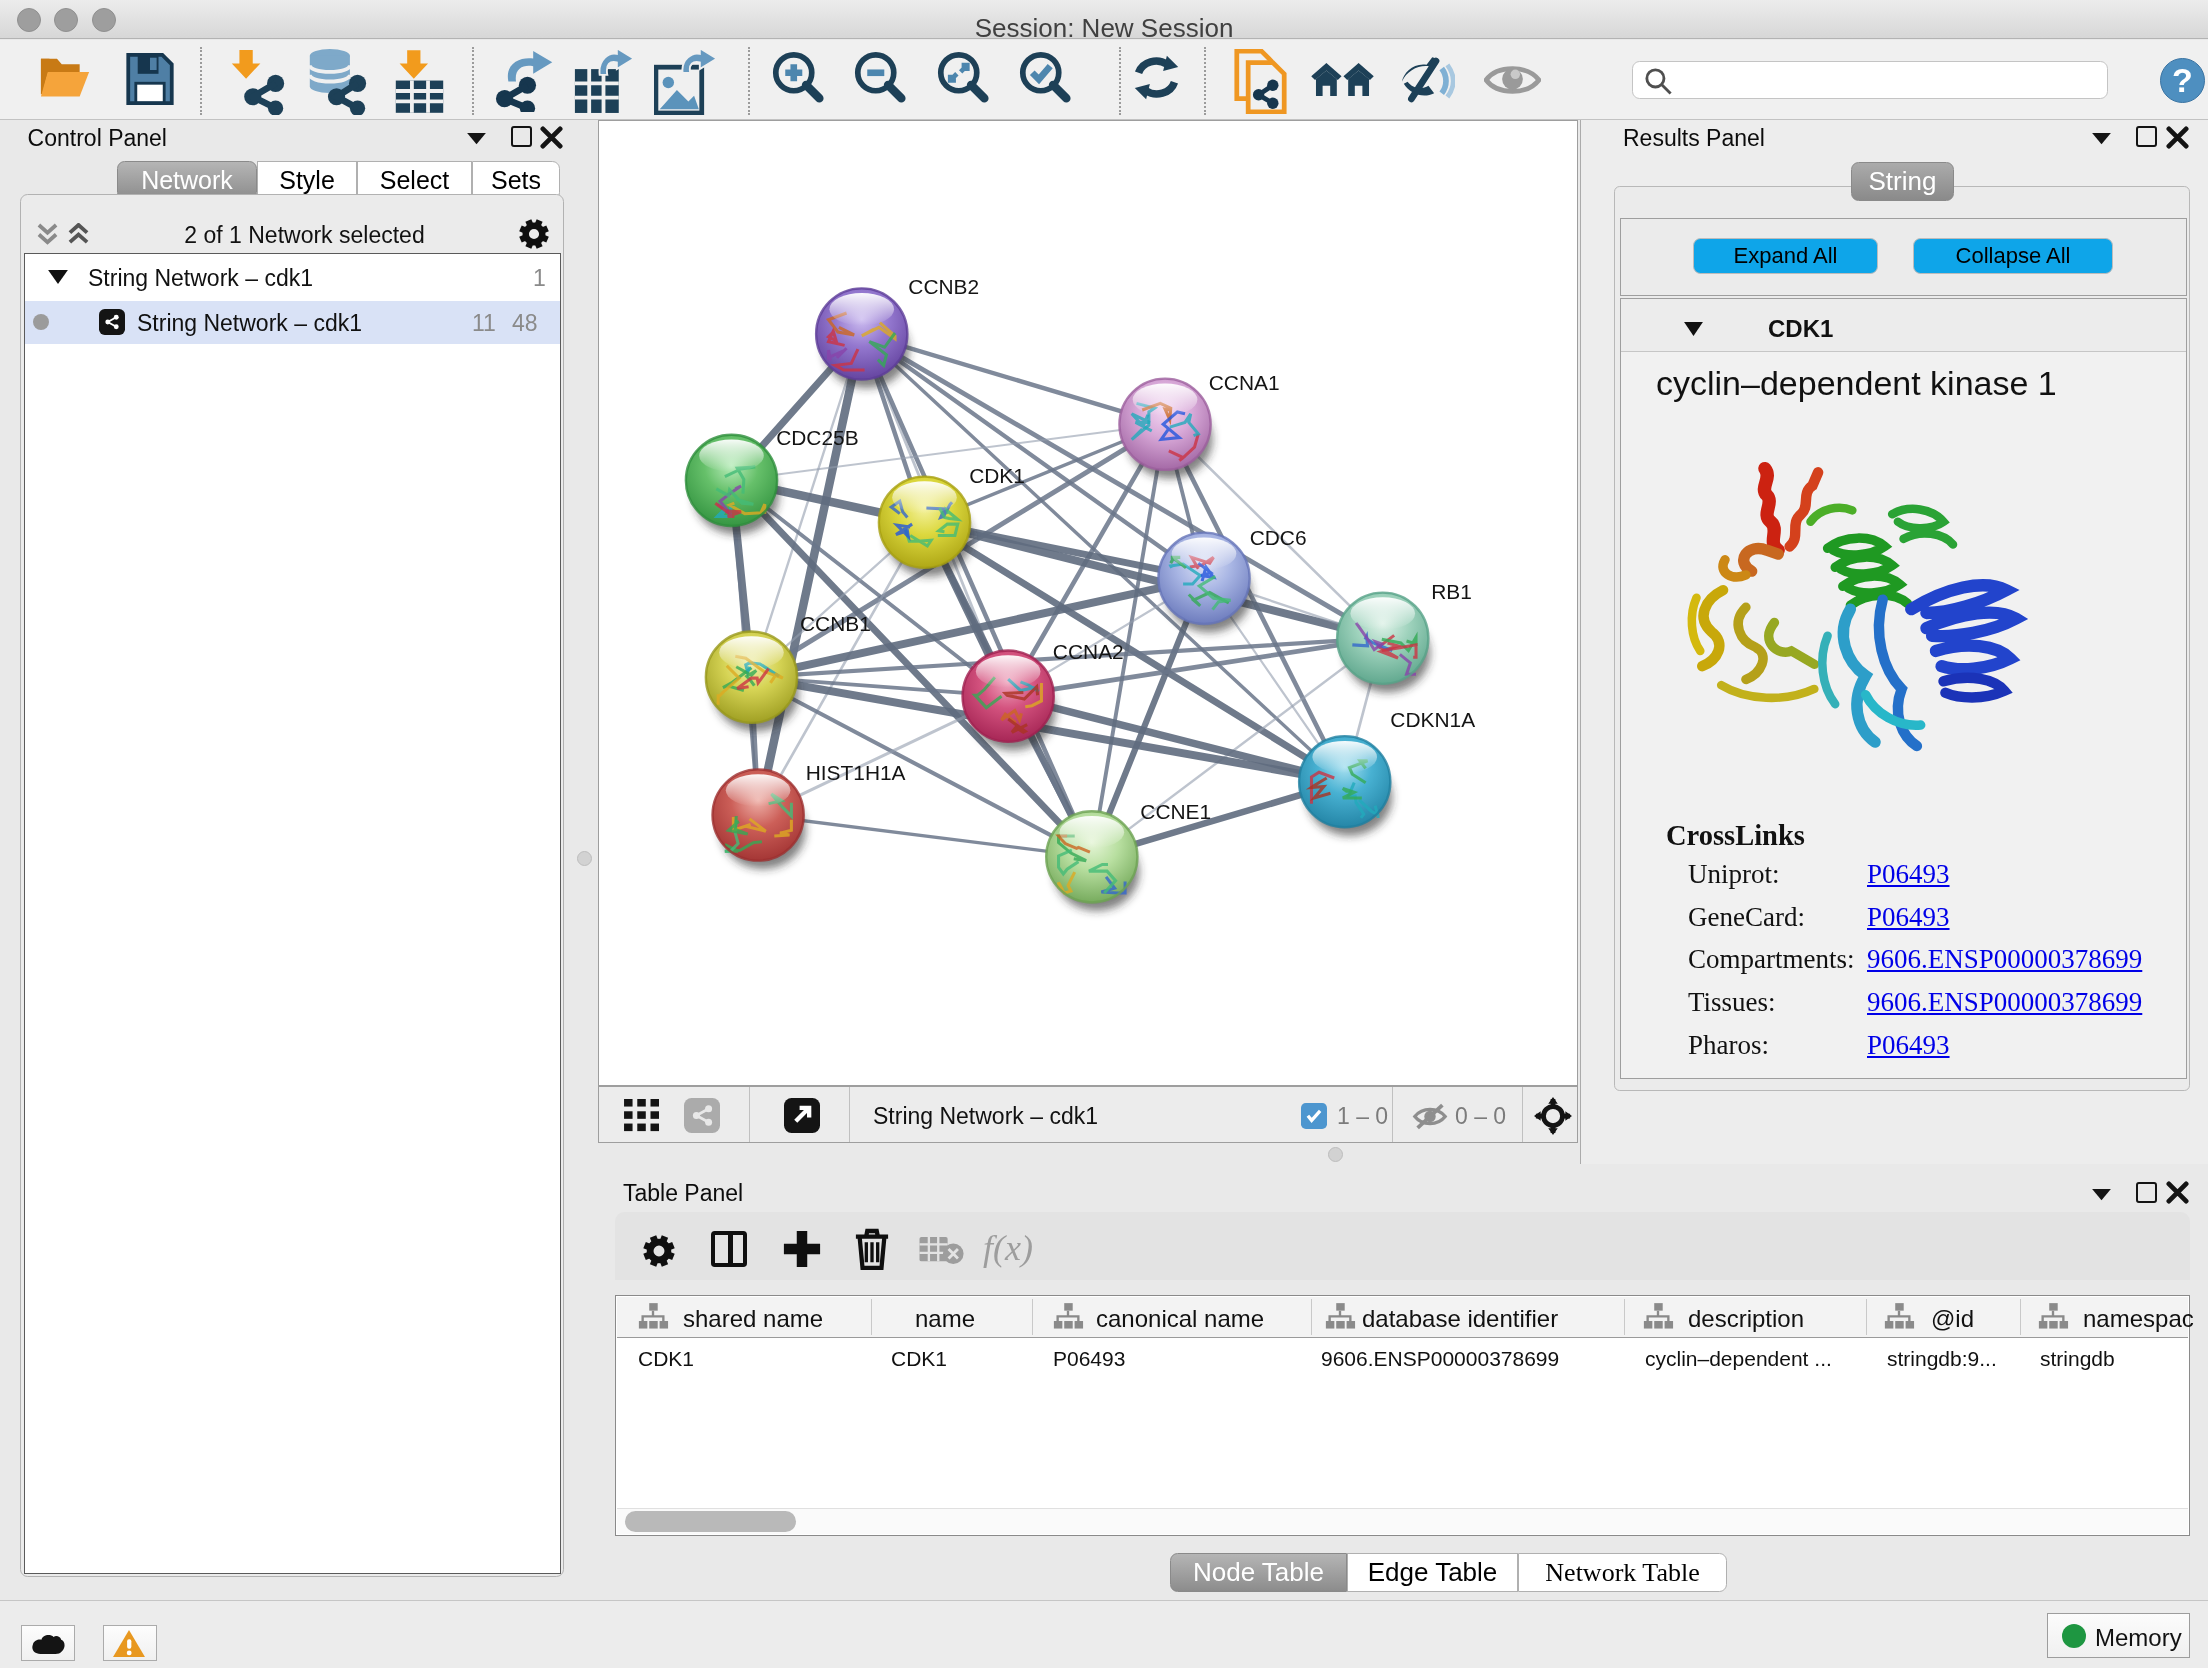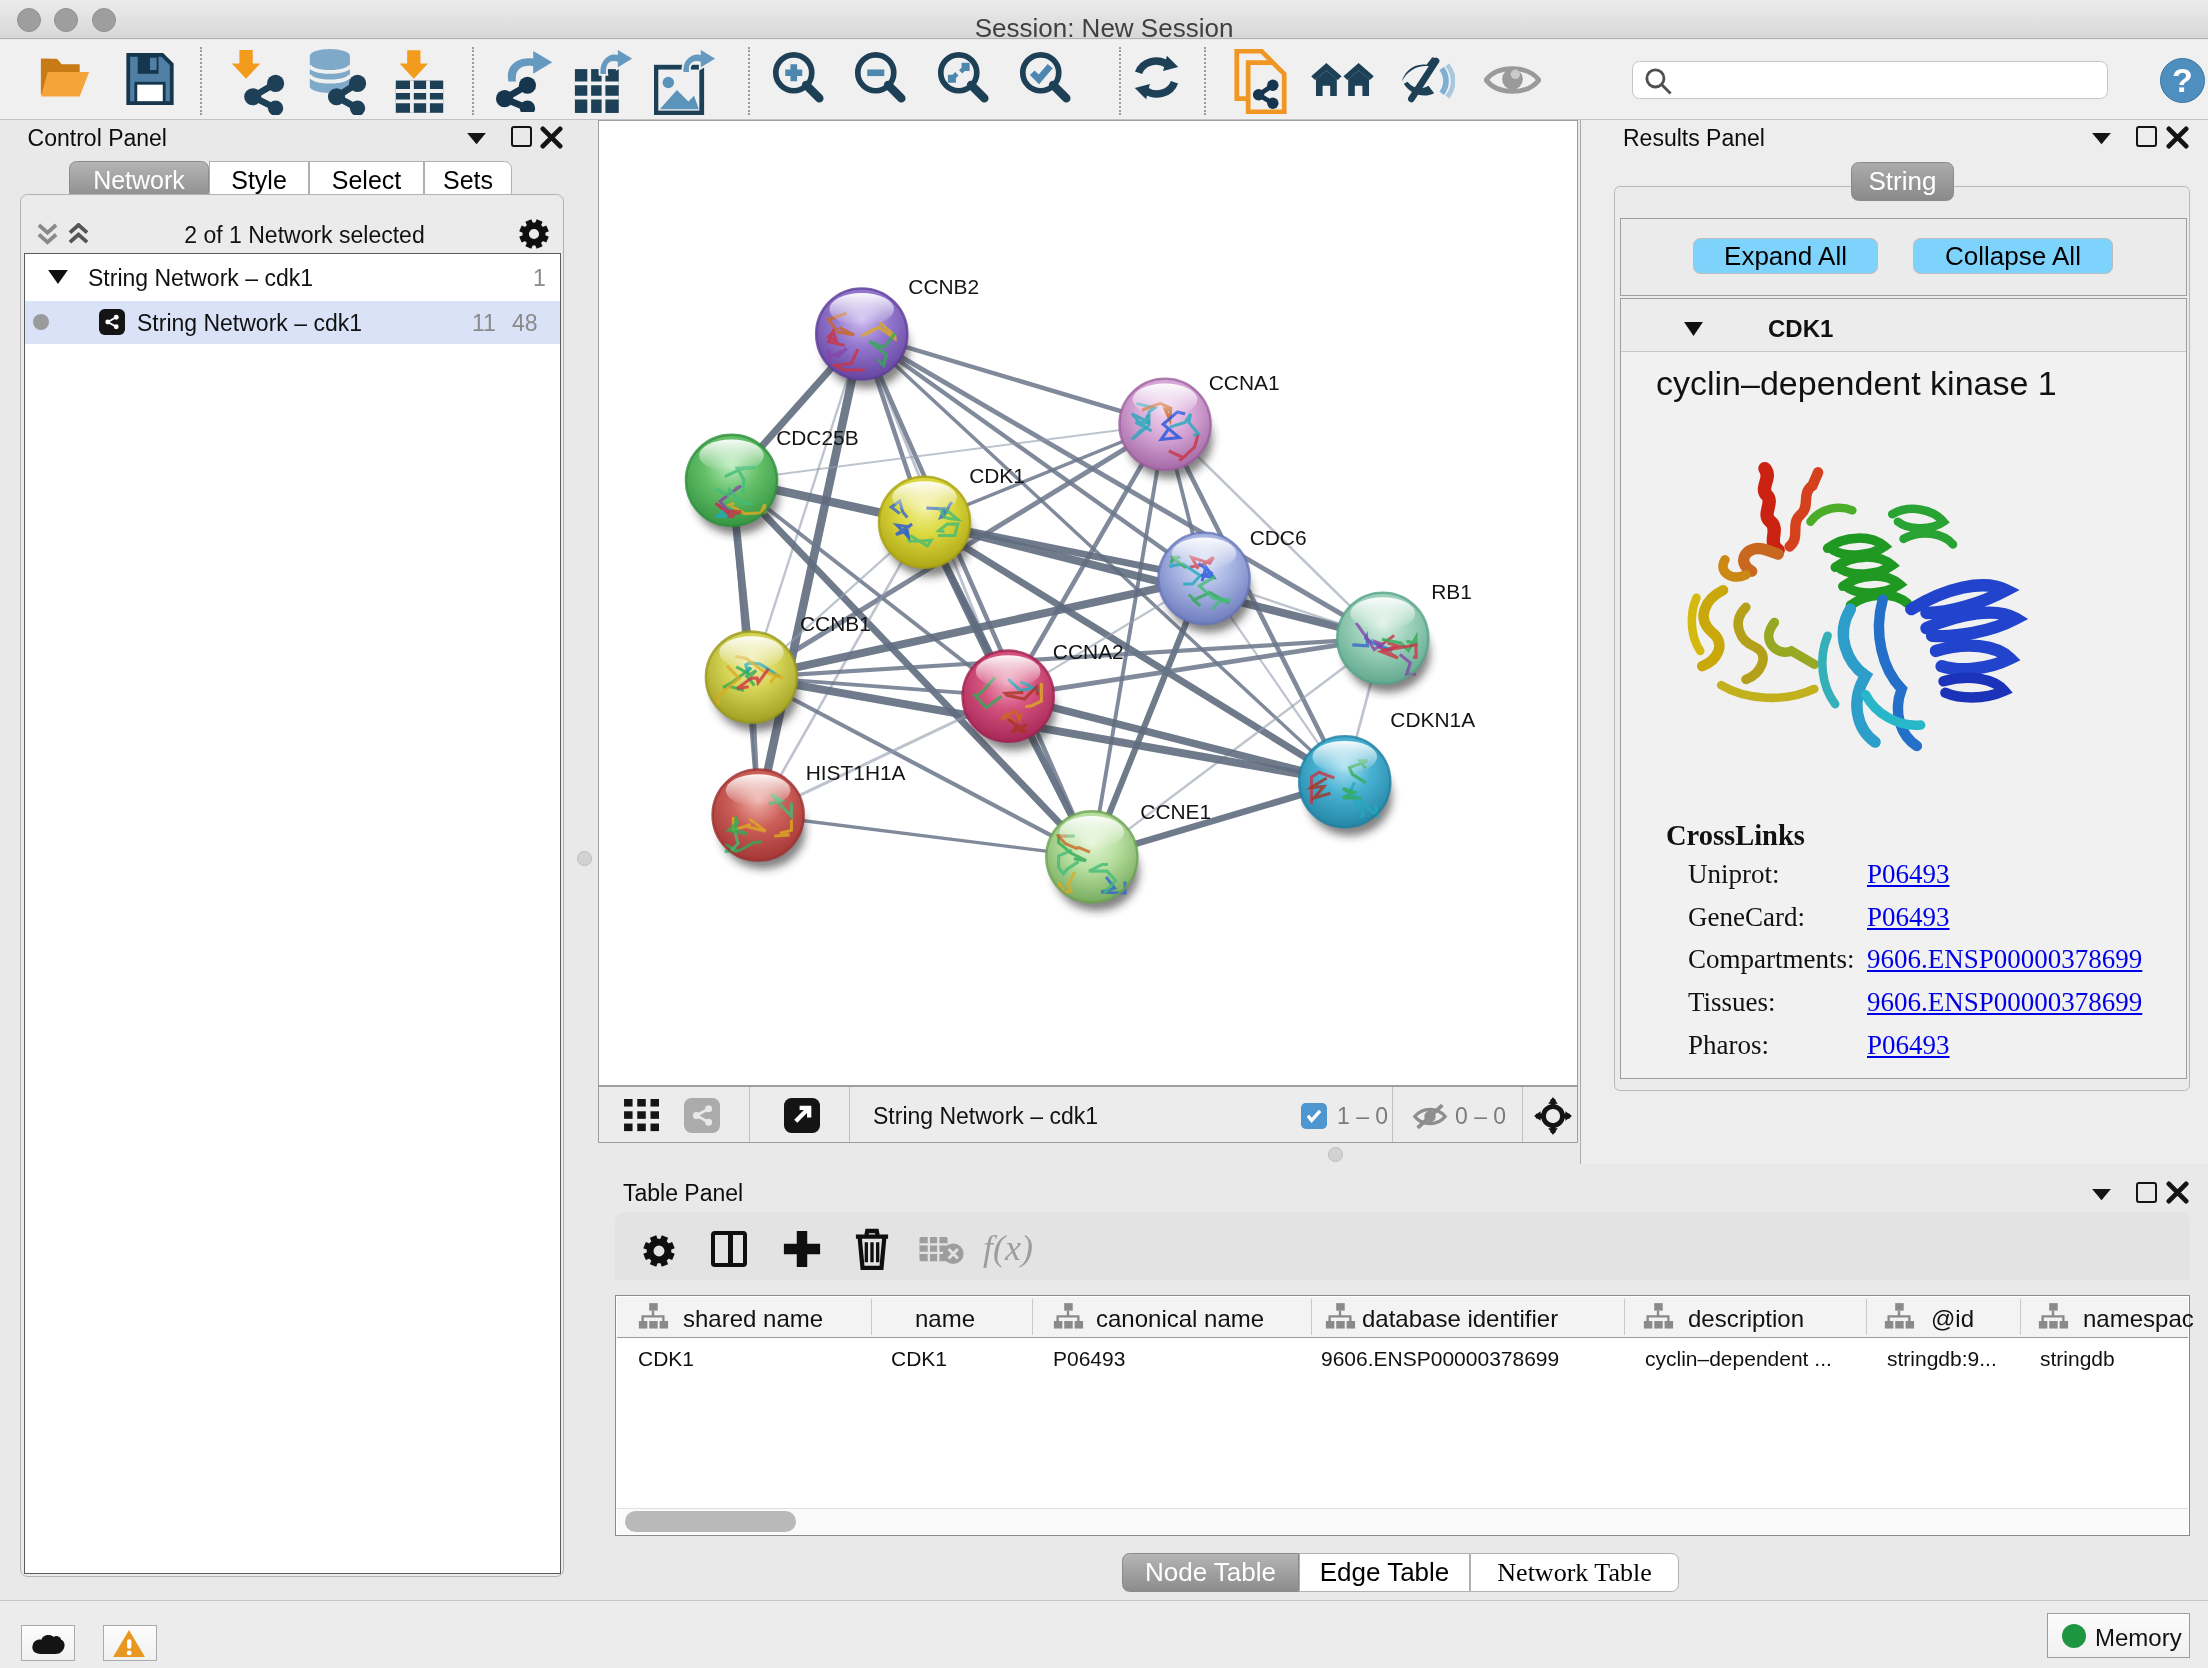--- a/index.html
+++ b/index.html
@@ -12,23 +12,23 @@
     background:#9e9e9e; border:1px solid #909090; }
   .title { width:2208px; text-align:center; top:13px; font-size:26px; color:#404040; }
   .toolbar { left:0; top:40px; width:2208px; height:80px; background:#f0f0f0;
     border-bottom:1px solid #c2c2c2; }
   .tsep { top:47px; height:68px; width:0; border-left:2.9px dotted #9b9b9b; }
   .searchbox { left:1632px; top:61px; width:476px; height:38px; background:#fff;
     border:1.9px solid #c4c4c4; border-radius:7.6px; }
   .panel-title { font-size:23px; color:#0c0c0c;text-align:center; }
   
   .tab { height:39px; border:1px solid #b0b0b0; background:#fff; font-size:25px;
-    display:flex; align-items:center; justify-content:center; color:#000; }
+    display:flex; align-items:center; justify-content:center; color:#000;margin-left:48px; }
   .tab.sel { background:linear-gradient(#b5b5b5,#8c8c8c); color:#fff; border-color:#8a8a8a; }
-  .btn { background:#7dd3fc; border:1.9px solid #bcbcbc; border-radius:7.6px; font-size:26px;
+  .btn { background:#0ea5e9; border:1.9px solid #bcbcbc; border-radius:7.6px; font-size:22px;
     display:flex; align-items:center; justify-content:center; color:#000; }
 </style>
 </head>
 <body>
 
 <div class="abs titlebar"></div>
 <div class="abs tl" style="left:17px;"></div>
 <div class="abs tl" style="left:54px;"></div>
 <div class="abs tl" style="left:92px;"></div>
 <div class="abs title">Session: New Session</div>

